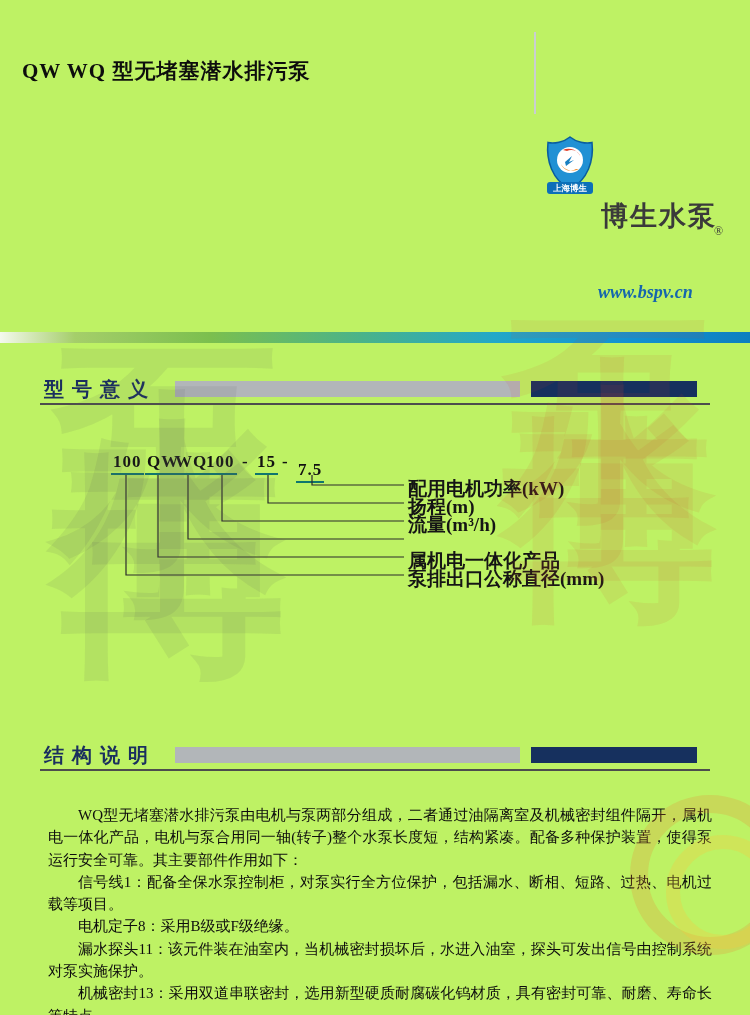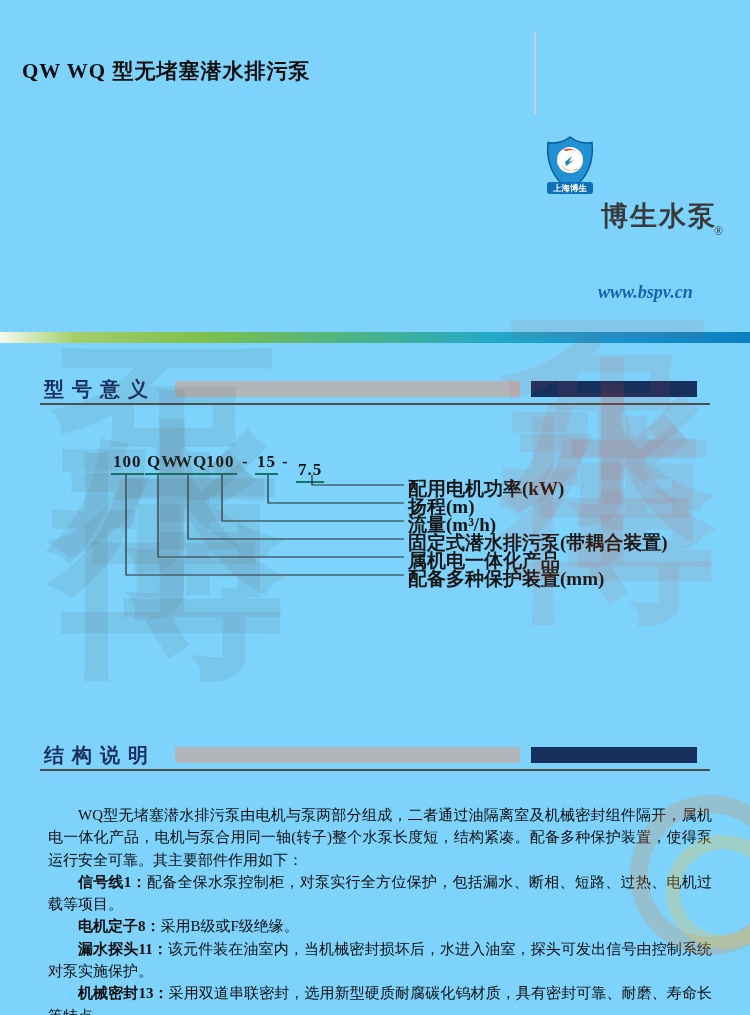--- a/index.html
+++ b/index.html
@@ -1,19 +1,19 @@
 <!DOCTYPE html>
 <html><head>
 <meta charset="utf-8">
 <style>
   * { margin:0; padding:0; box-sizing:border-box; }
   html,body { background:#888; }
   #page {
     position:relative; width:750px; height:1015px; margin:0 auto;
-    background:#7dd3fc; overflow:hidden;
+    background:#bef264; overflow:hidden;
     font-family:"Liberation Serif","DejaVu Serif",serif; color:#111;
   }
   
   .page-title { position:absolute; left:22px; top:57px; font-size:21px; font-weight:bold; letter-spacing:1px; color:#0d0d0d; }
   .v-sep { position:absolute; left:534px; top:4px; width:2px; height:82px; background:#c9ced2; }
   .logo-shield { position:absolute; left:545px; top:26px; width:50px; height:60px; }
   .brand { position:absolute; left:601px; top:24px; font-size:27px; font-weight:bold; letter-spacing:2px; color:#3a3a3a; font-family:"Liberation Sans","DejaVu Sans",sans-serif; }
   .brand-reg { position:absolute; left:714px; top:14px; font-size:12px; color:#3a3a3a; }
   .brand-url { position:absolute; left:598px; top:57px; font-size:18px; font-weight:bold; font-style:italic; color:#1565ae; }
   .grad-bar { position:absolute; left:0; top:86px; width:750px; height:11px;
@@ -27,21 +27,21 @@
   .sec-rule { position:absolute; left:0; top:27px; width:670px; height:2px; background:#4d4d4d; }
   
   .model-diagram { position:absolute; left:0; top:155px; width:750px; height:150px; }
   .model-diagram svg { position:absolute; left:0; top:0; }
   .tk { position:absolute; top:10px; font-size:17px; font-weight:bold; letter-spacing:1px; }
   .tk.u { border-bottom:2px solid #0f766e; padding:0 2px 1px 2px; }
   .mlabel { position:absolute; left:408px; font-size:19px; font-weight:bold; white-space:nowrap; color:#151515; }
   
   .struct-text { position:absolute; left:40px; top:337px; width:672px; font-size:15px; line-height:22.3px; text-align:justify; color:#0d0d0d; }
   .struct-text p { text-indent:2em;margin-left:8px; }
-  .ilabel { font-weight:bold; }
+  .ilabel { font-weight:normal; }
   
   .wm { position:absolute; pointer-events:none; z-index:6; font-weight:bold; writing-mode:vertical-rl; line-height:1;
     font-family:"Liberation Sans","DejaVu Sans",sans-serif; }
   .wm-gray { left:55px; top:255px; font-size:235px; color:rgba(90,90,90,0.10); letter-spacing:-30px; }
   .wm-red { left:505px; top:235px; font-size:215px; color:rgba(215,64,46,0.09); letter-spacing:-28px; }
   .wm-ring { position:absolute; pointer-events:none; z-index:6; left:630px; top:795px; width:160px; height:160px;
     border:18px solid rgba(238,128,52,0.22); border-radius:50%; }
   .wm-ring::after { content:""; position:absolute; left:18px; top:22px; width:86px; height:86px;
     border:14px solid rgba(250,196,60,0.28); border-radius:50%; }
   .z { position:relative; z-index:1; }
@@ -100,23 +100,22 @@
         <path d="M222,33 V79  H404"></path>
         <path d="M188,33 V97  H404"></path>
         <path d="M158,33 V115 H404"></path>
         <path d="M126,33 V133 H404"></path>
       </g>
     </svg>
 
     <span class="mlabel" style="top:34px;">配用电机功率(kW)</span>
     <span class="mlabel" style="top:52px;">扬程(m)</span>
     <span class="mlabel" style="top:70px;">流量(m³/h)</span>
-    <span class="mlabel" style="top:88px;">固定式潜水排污泵(带耦合装置)</span>
     <span class="mlabel" style="top:106px;">属机电一体化产品</span>
-    <span class="mlabel" style="top:124px;">配备多种保护装置(mm)</span>
+    <span class="mlabel" style="top:124px;">泵排出口公称直径(mm)</span>
   </div>
 
   
   <div class="sec structure z">
     <span class="sec-label">结构说明</span>
     <span class="sec-bar-gray"></span>
     <span class="sec-bar-navy"></span>
     <span class="sec-rule"></span>
   </div>
 

